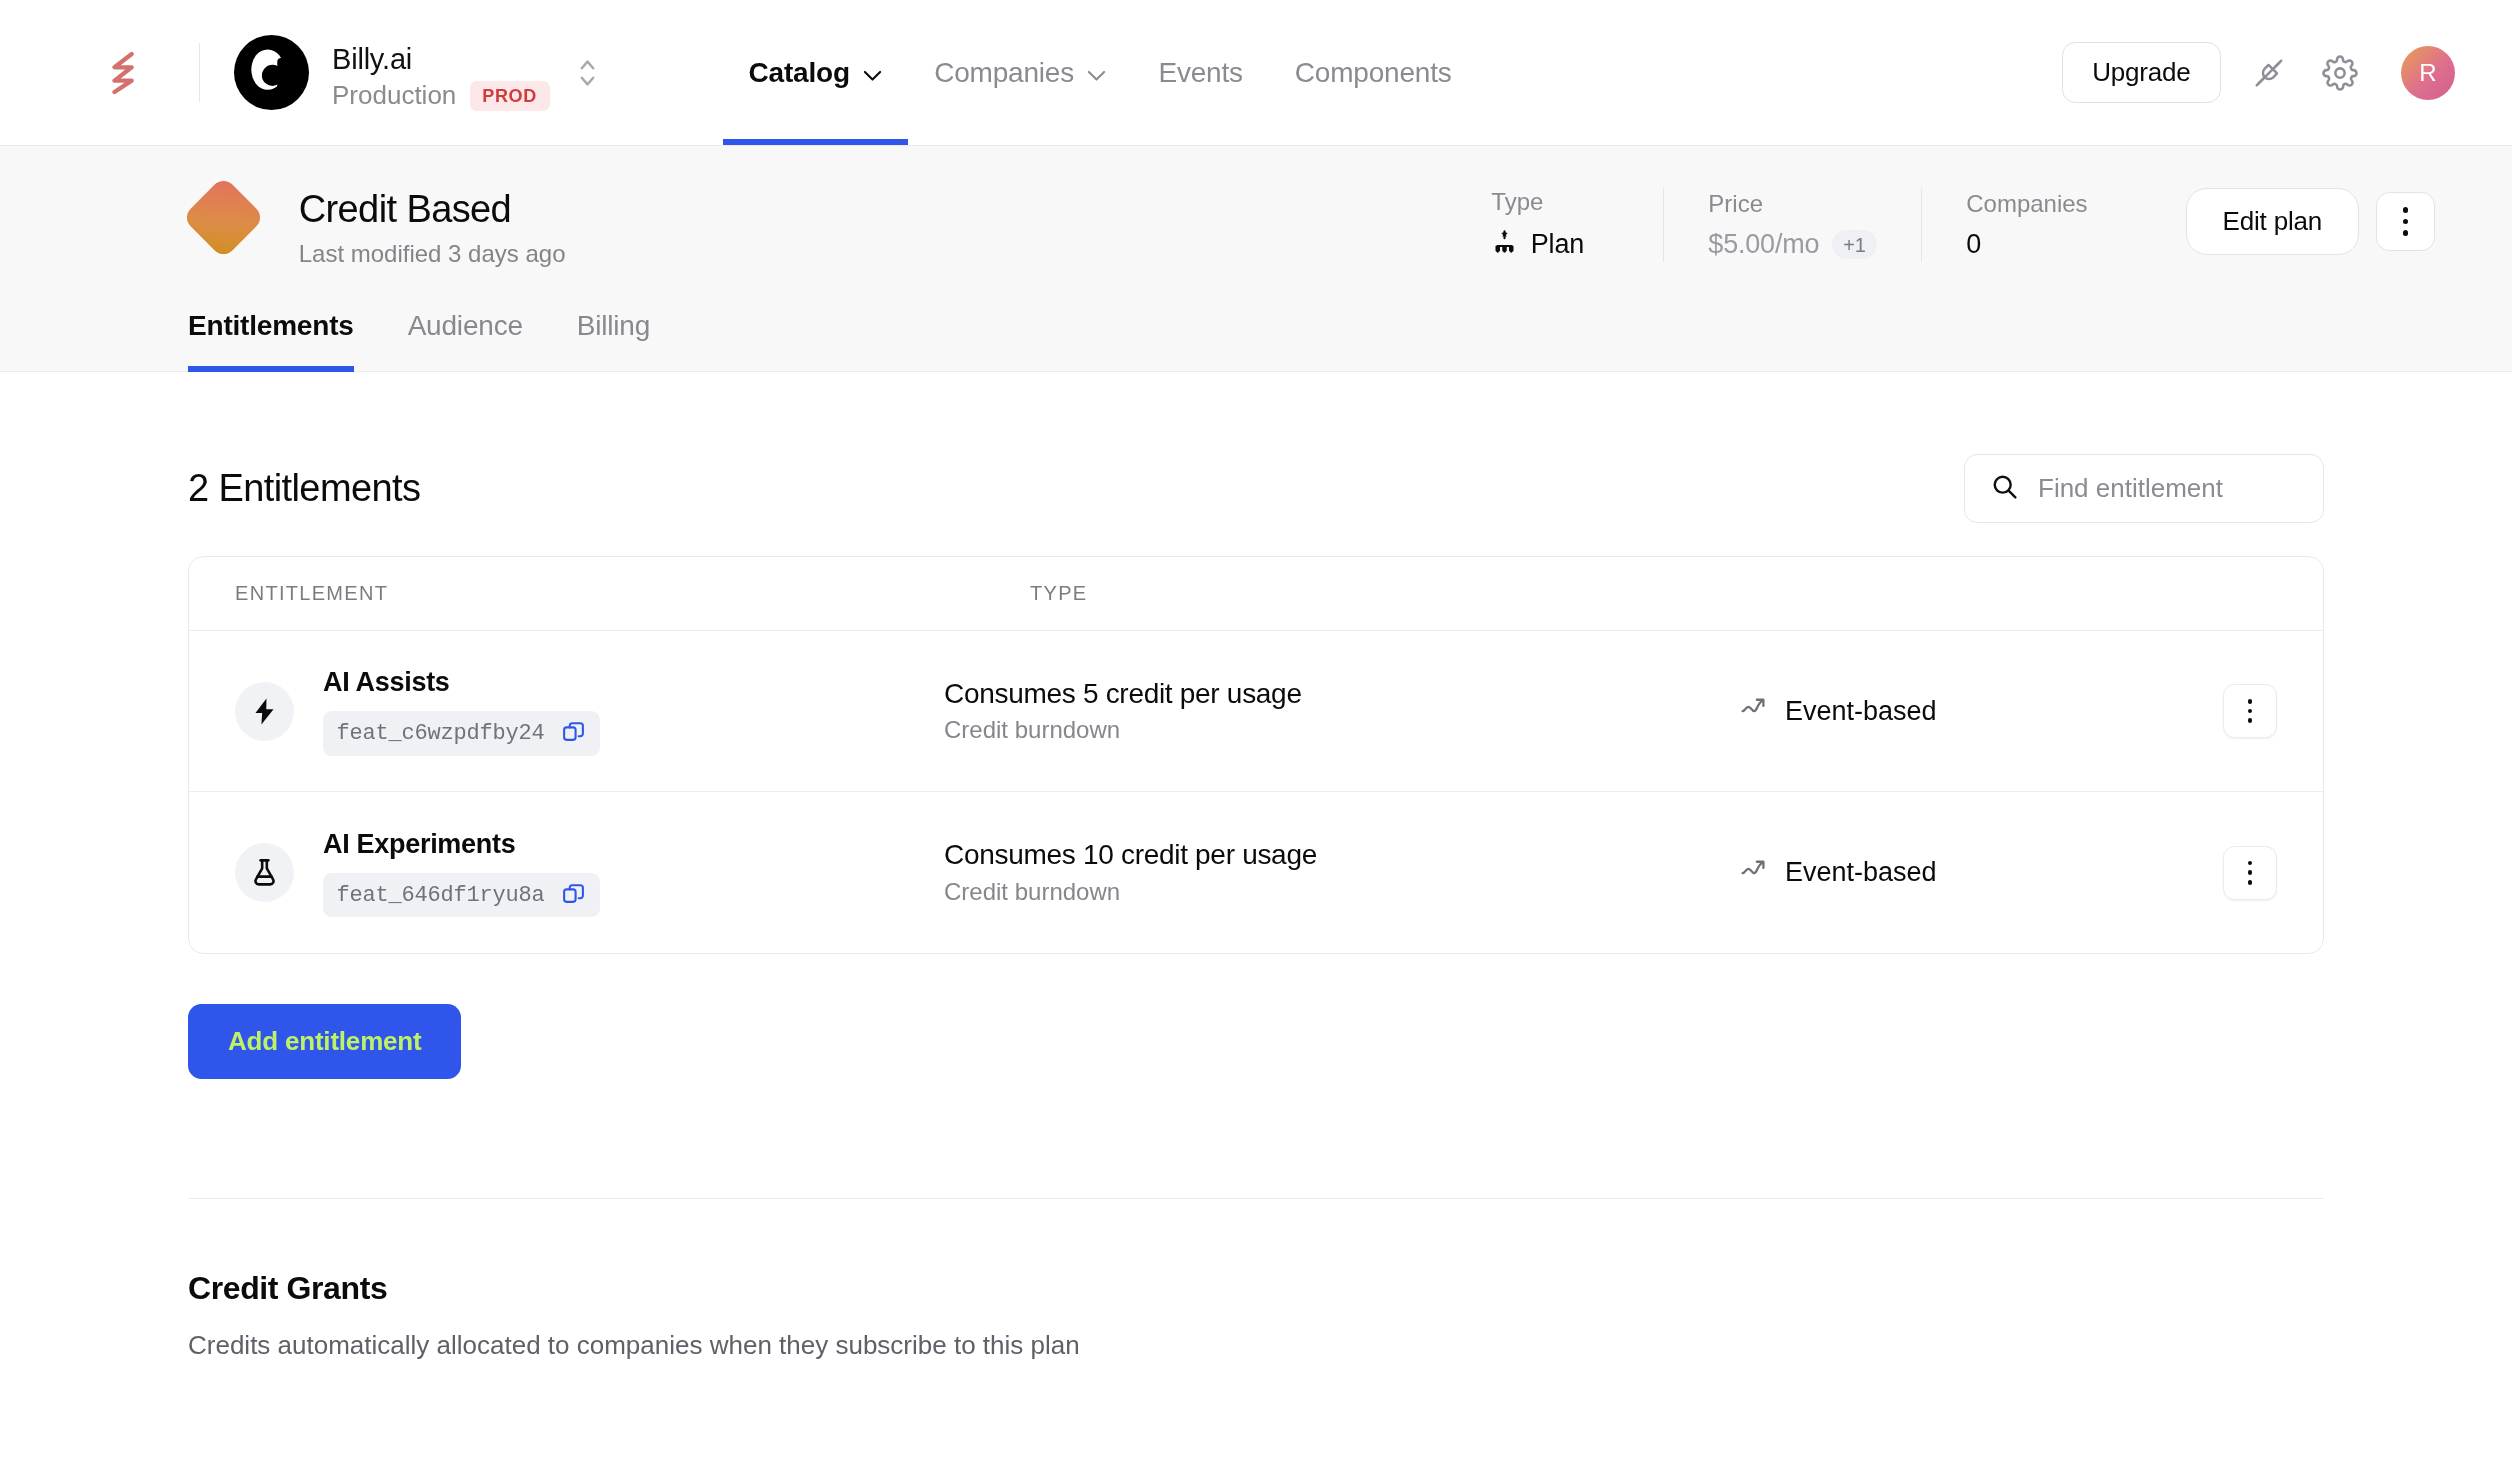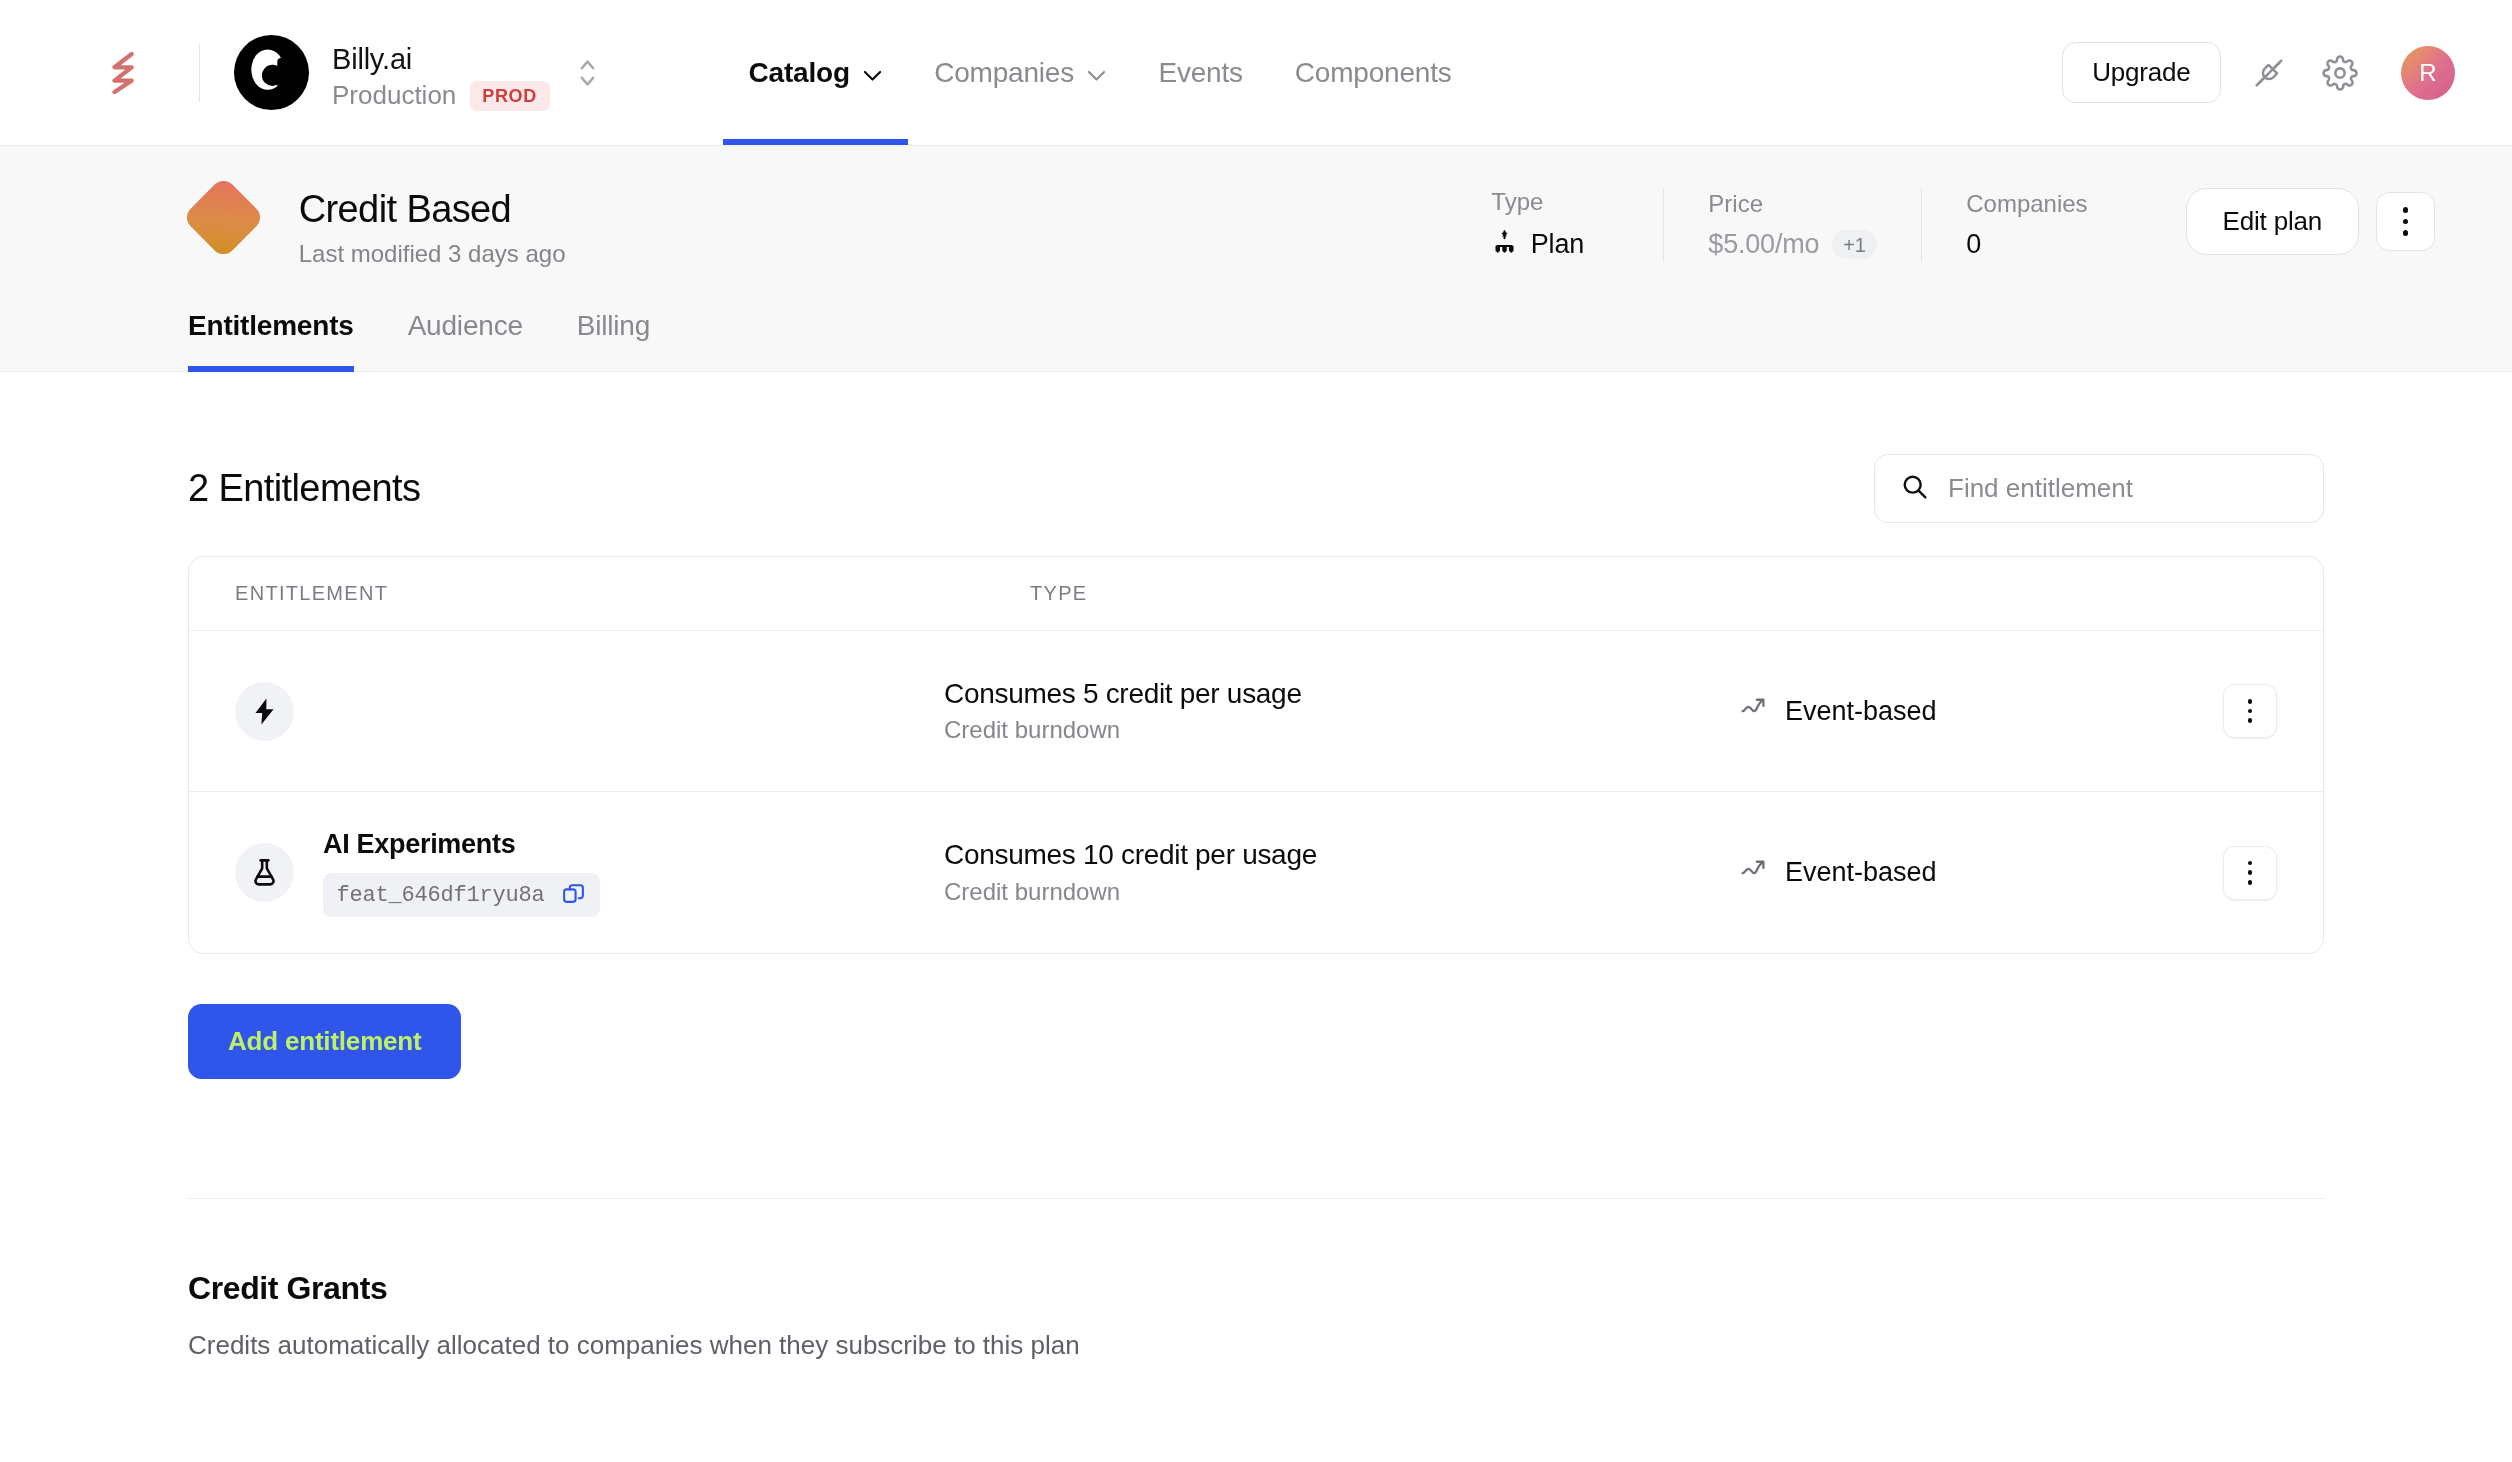--- a/index.html
+++ b/index.html
@@ -152,21 +152,21 @@
   }
 
   
   .content { padding: 0 188px; background: #fff; }
   .section-top {
     display: flex; align-items: center; justify-content: space-between;
     padding: 82px 0 33px;
   }
   .section-title { font-size: 38px; color: #0b0b0d; letter-spacing: -0.6px; }
   .search-box {
-    width: 450px; height: 69px; border: 1px solid #e6e6e9; border-radius: 13.4px;
+    width: 360px; height: 69px; border: 1px solid #e6e6e9; border-radius: 13.4px;
     display: flex; align-items: center; padding: 0 25px; gap: 19px;
     background: #fff; cursor: text;
   }
   .search-input {
     border: 0; outline: 0; font-size: 26px; color: #0b0b0d;
     font-family: inherit; width: 100%; background: transparent;
   }
   .search-input::placeholder { color: #8b8b92; }
 
   .table-card {
@@ -390,20 +390,32 @@
       <span class="th col-actions"></span>
     </div>
 
     <div class="t-row">
       <div class="col-feature feat-cell">
         <span class="feat-icon">
           <svg width="31" height="31" viewBox="0 0 24 24">
             <path d="M13.5 2 L5 13.2 h5.2 L9.6 22 L19 10.2 h-5.6z" fill="#0b0b0d"></path>
           </svg>
         </span>
+        <div>
+          <div class="feat-name">AI Assists</div>
+          <div class="feat-id-chip">
+            <span class="feat-id">feat_c6wzpdfby24</span>
+            <span>
+              <svg width="25" height="25" viewBox="0 0 24 24" fill="none">
+                <rect x="3" y="8" width="11" height="12" rx="2.4" stroke="#2f55eb" stroke-width="2"></rect>
+                <path d="M8.4 8V6.4A2.4 2.4 0 0 1 10.8 4h7.8A2.4 2.4 0 0 1 21 6.4v7.8a2.4 2.4 0 0 1-2.4 2.4H17" stroke="#2f55eb" stroke-width="2" stroke-linecap="round"></path>
+              </svg>
+            </span>
+          </div>
+        </div>
       </div>
       <div class="col-entitlement">
         <div class="ent-title">Consumes 5 credit per usage</div>
         <div class="ent-sub">Credit burndown</div>
       </div>
       <div class="col-type type-cell">
         <span>
           <svg width="29" height="29" viewBox="0 0 24 24" fill="none">
             <path d="M3 15 c2.4 0 2.4-3.6 4.8-3.6 S10.2 15 12.6 15 15 8.6 19.4 6.4" stroke="#6f7077" stroke-width="1.9" stroke-linecap="round" stroke-linejoin="round"></path>
             <path d="M14.8 5.6 h5.4 v5.1" stroke="#6f7077" stroke-width="1.9" stroke-linecap="round" stroke-linejoin="round"></path>

